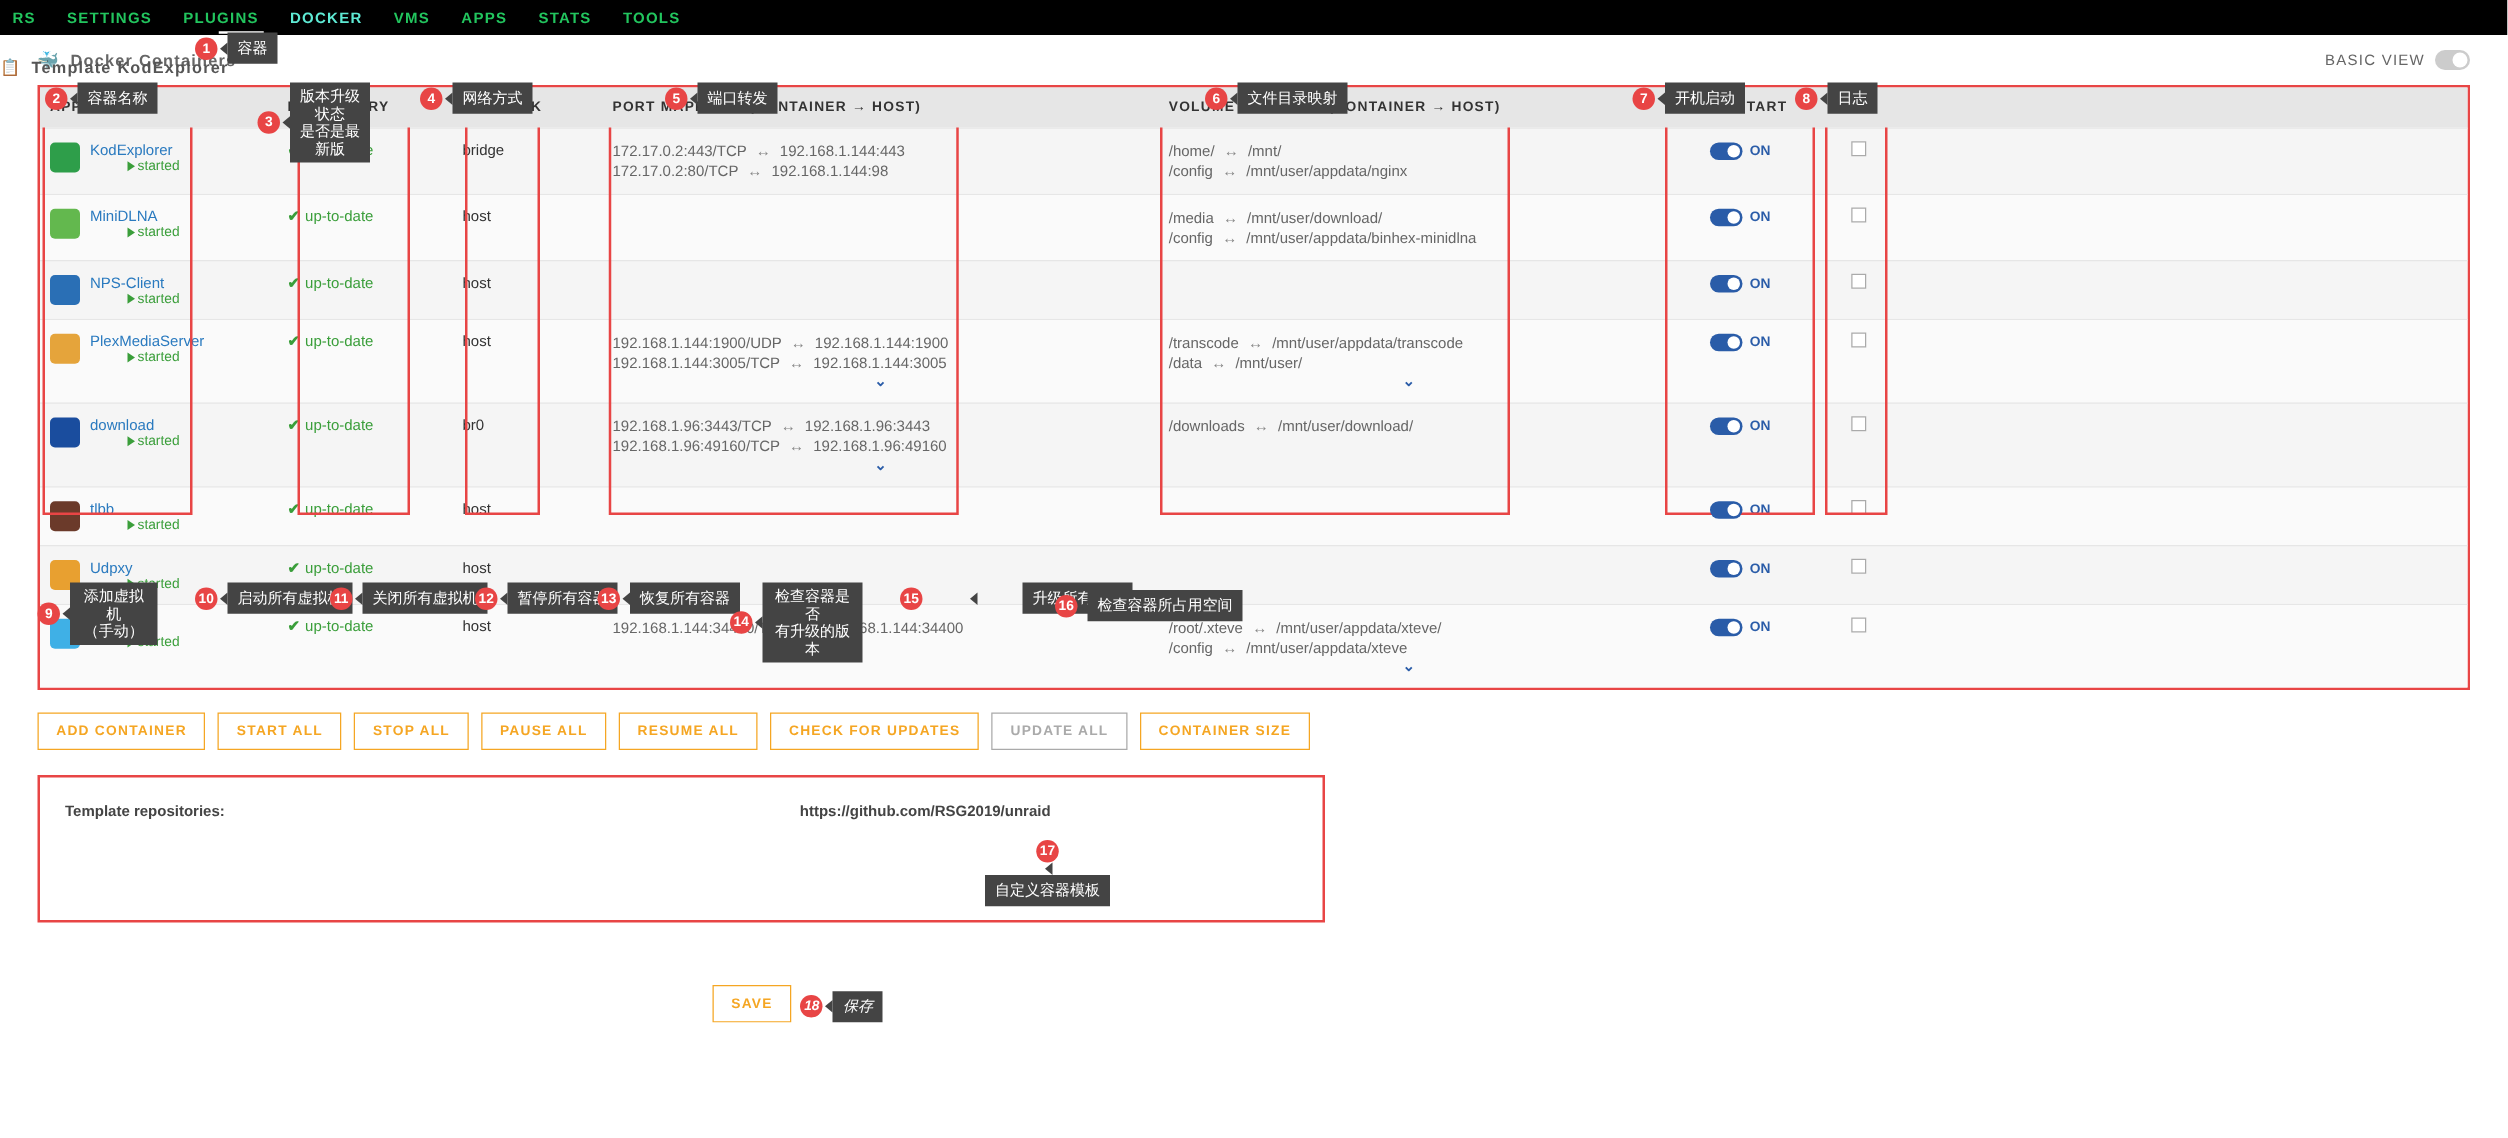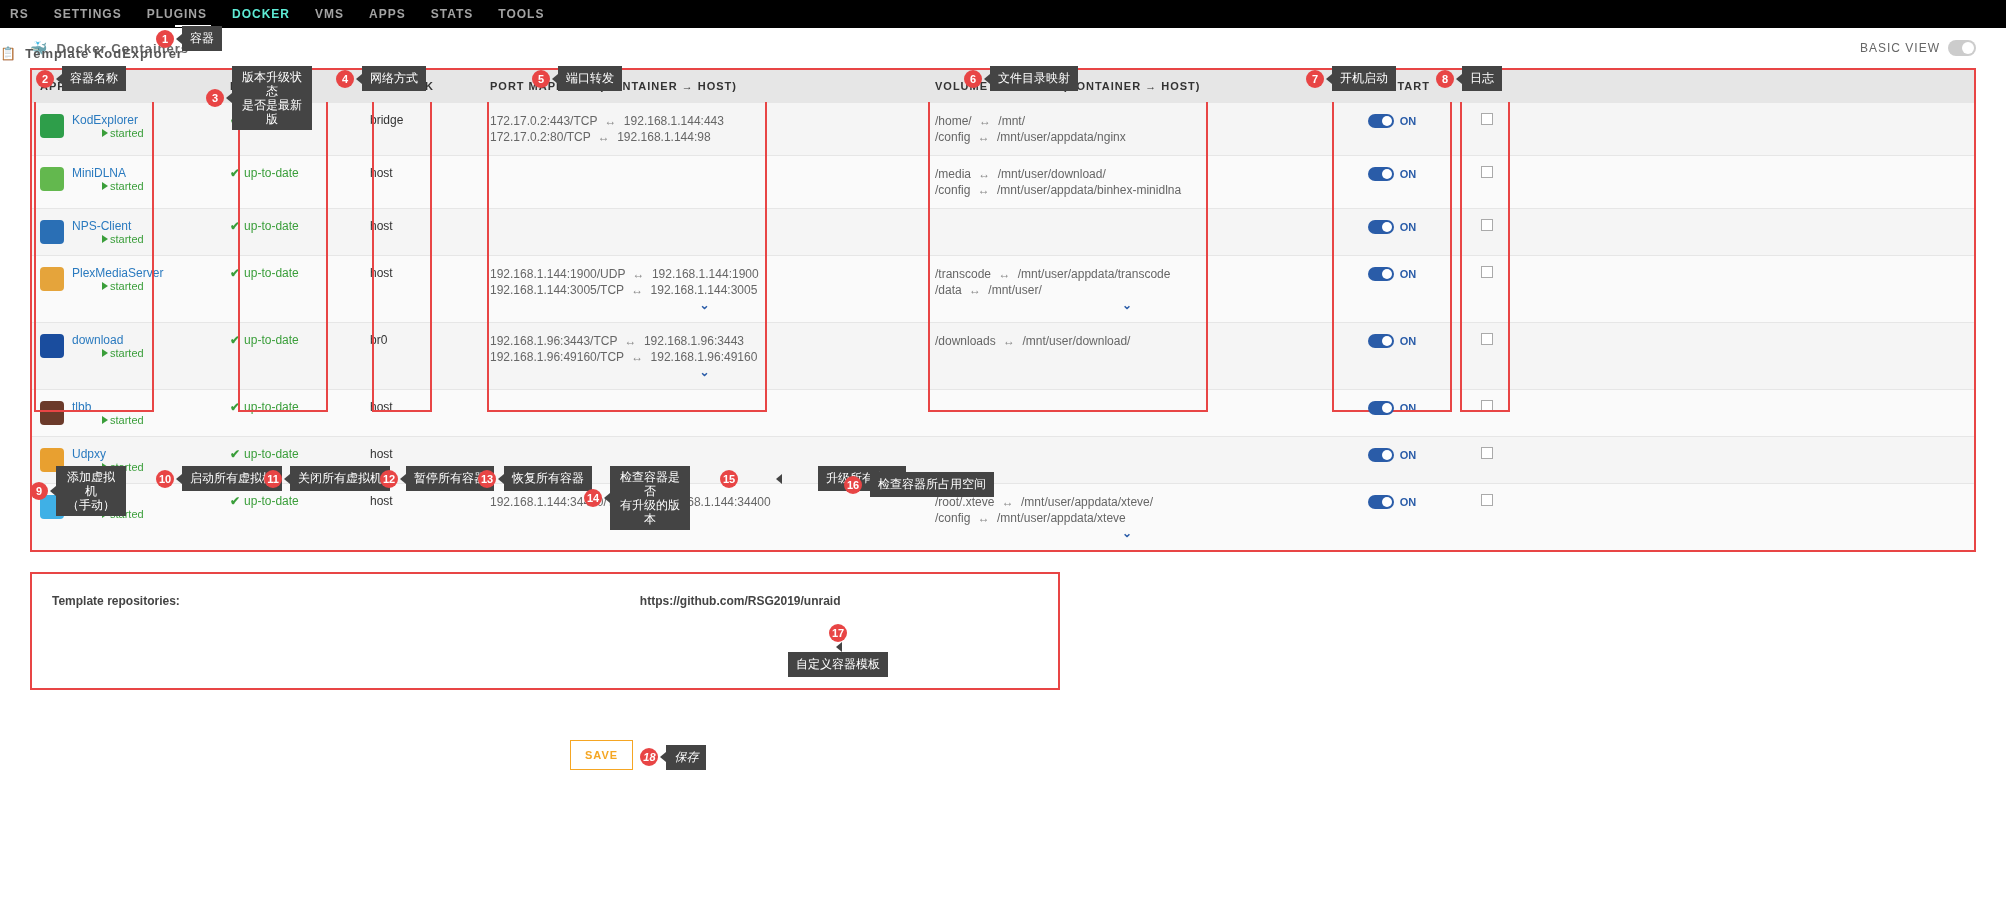--- a/index.html
+++ b/index.html
@@ -1,19 +1,19 @@
 <!DOCTYPE html>
 <html><head>
 <meta charset="utf-8">
 <style>
 * { margin: 0; padding: 0; box-sizing: border-box; }
 body { font-family: Arial, sans-serif; font-size: 12px; background: #fff; color: #333; }
 
 .topbar { background: #000; height: 28px; display: flex; align-items: center; padding: 0 10px; }
-.topbar .nav-item { color: #a3a3a3; font-size: 12px; font-weight: bold; letter-spacing: 1px; margin-right: 25px; cursor: pointer; }
+.topbar .nav-item { color: #22c55e; font-size: 12px; font-weight: bold; letter-spacing: 1px; margin-right: 25px; cursor: pointer; }
 .topbar .nav-item.active { color: #5eead4; }
 .topbar .active-line { position: absolute; top: 25px; left: 175px; width: 36px; height: 2px; background: #fff; }
 
 .page-title-bar { display: flex; align-items: center; justify-content: space-between; padding: 12px 30px; }
 .page-title-bar .left { display: flex; align-items: center; gap: 8px; color: #666; font-size: 13px; font-weight: bold; letter-spacing: 1px; }
 .page-title-bar .right { display: flex; align-items: center; gap: 8px; color: #666; font-size: 12px; letter-spacing: 1px; }
 
 .toggle-small { width: 28px; height: 16px; background: #ccc; border-radius: 8px; position: relative; display: inline-block; }
 .toggle-small::after { content: ''; position: absolute; width: 12px; height: 12px; background: #fff; border-radius: 50%; top: 2px; right: 2px; }
 
@@ -313,21 +313,21 @@
   </div>
 
   <div class="annot" style="top:-2px; left:36px;">
       <div class="num">2</div>
       <div class="caret"></div>
       <div class="label">容器名称</div>
     </div>
   <div class="annot" style="top:-2px; left:206px;">
       <div class="num">3</div>
       <div class="caret"></div>
-      <div class="label multiline" style="width:80px;" id="a3">版本升级状态<br>是否是最新版</div>
+      <div class="label multiline" style="width:64px;" id="a3">版本升级状态<br>是否是最新版</div>
     </div>
   <div class="annot" style="top:-2px; left:336px;">
       <div class="num">4</div>
       <div class="caret"></div>
       <div class="label">网络方式</div>
     </div>
   <div class="annot" style="top:-2px; left:532px;">
       <div class="num">5</div>
       <div class="caret"></div>
       <div class="label">端口转发</div>
@@ -341,20 +341,30 @@
       <div class="num">7</div>
       <div class="caret"></div>
       <div class="label">开机启动</div>
     </div>
   <div class="annot" style="top:-2px; left:1436px;">
       <div class="num">8</div>
       <div class="caret"></div>
       <div class="label">日志</div>
     </div>
 
+  <div class="buttons">
+    <button class="btn">ADD CONTAINER</button>
+    <button class="btn">START ALL</button>
+    <button class="btn">STOP ALL</button>
+    <button class="btn">PAUSE ALL</button>
+    <button class="btn">RESUME ALL</button>
+    <button class="btn">CHECK FOR UPDATES</button>
+    <button class="btn disabled">UPDATE ALL</button>
+    <button class="btn">CONTAINER SIZE</button>
+  </div>
 
   <div class="annot" style="top:398px; left:30px;">
       <div class="num">9</div>
       <div class="caret"></div>
       <div class="label multiline" style="width:70px;" id="a9">添加虚拟机<br>（手动）</div>
     </div>
   <div class="annot" style="top:398px; left:156px;">
       <div class="num">10</div>
       <div class="caret"></div>
       <div class="label">启动所有虚拟机</div>

